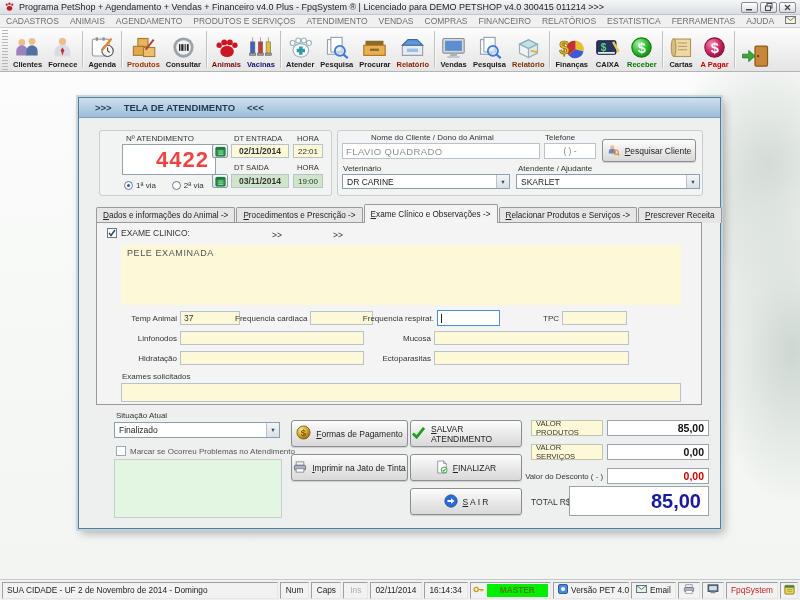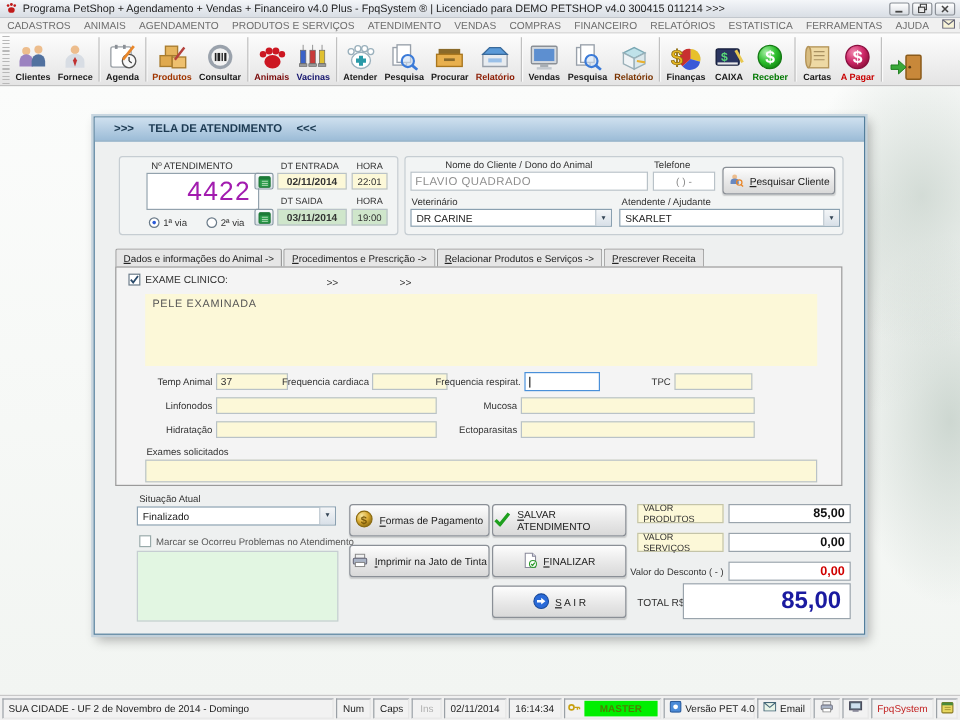--- a/index.html
+++ b/index.html
@@ -49,21 +49,21 @@
     background:linear-gradient(#cfe0ef,#9cbcd7); border-bottom:1px solid #7aa0bd;
     display:flex; align-items:center; padding-left:16px; font-size:9.5px; font-weight:bold; color:#1c3a52; gap:12px; }
   .gbox { position:absolute; border:1px solid #c6cdd2; border-radius:3px; background:rgba(255,255,255,.25); }
   .lbl { position:absolute; font-size:8px; color:#333; white-space:nowrap; }
   .fld { position:absolute; background:#fcf8d8; border:1px solid #b9c2c8; font-size:8.5px; color:#333;
     display:flex; align-items:center; padding:0 3px; }
   .gfld { background:#cfe6cb; }
   .wfld { background:#fff; }
   .numbox { position:absolute; background:#fff; border:1px solid #93a2ad;
     display:flex; align-items:center; justify-content:flex-end; padding-right:6px;
-    font-size:22px; font-weight:normal; color:#a21caf; letter-spacing:1px; }
+    font-size:22px; font-weight:bold; color:#ef4444; letter-spacing:1px; }
   .radio { width:9px; height:9px; border-radius:50%; border:1px solid #6a7a88; background:#fff; position:relative; display:inline-block; }
   .radio.sel::after { content:""; position:absolute; left:2px; top:2px; width:3px; height:3px; border-radius:50%; background:#2a5ad8; }
   .radrow { position:absolute; display:flex; gap:16px; font-size:8px; color:#333; align-items:center; }
   .radrow .opt { display:flex; gap:3px; align-items:flex-start; }
   .calbtn { position:absolute; width:16px; height:14px; border:1px solid #8a9aa6; border-radius:2px;
     background:linear-gradient(#f8fafc,#d8e0e6); display:flex; align-items:center; justify-content:center; }
   .btn3d { border:1px solid #8a8f96; border-radius:3px;
     background:linear-gradient(#fdfdfd,#e6e6e6 60%,#d9d9d9); box-shadow:0 1px 1px rgba(0,0,0,.15);
     display:flex; align-items:center; justify-content:center; gap:5px; font-size:8.5px; color:#222; }
   .dd { position:absolute; background:#fff; border:1px solid #8aa0b0; display:flex; align-items:center; font-size:8.5px; color:#222; }
@@ -524,20 +524,23 @@
     </div>
   </div>
 
   <div class="tabs">
     <span class="tab">
         <span><span class="u">D</span><span>ados e informações do Animal  -&gt;</span></span>
       </span>
     <span class="tab">
         <span><span class="u">P</span><span>rocedimentos e Prescrição  -&gt;</span></span>
       </span>
+    <span class="tab on">
+        <span><span class="u">E</span><span>xame Clínico e Observações  -&gt;</span></span>
+      </span>
     <span class="tab">
         <span><span class="u">R</span><span>elacionar Produtos e Serviços  -&gt;</span></span>
       </span>
     <span class="tab">
         <span><span class="u">P</span><span>rescrever Receita</span></span>
       </span>
   </div>
 
   <div class="panel">
     <span class="abs" style="left:10px;top:5px;display:flex;align-items:center;gap:4px;font-size:8.5px;color:#333;">

